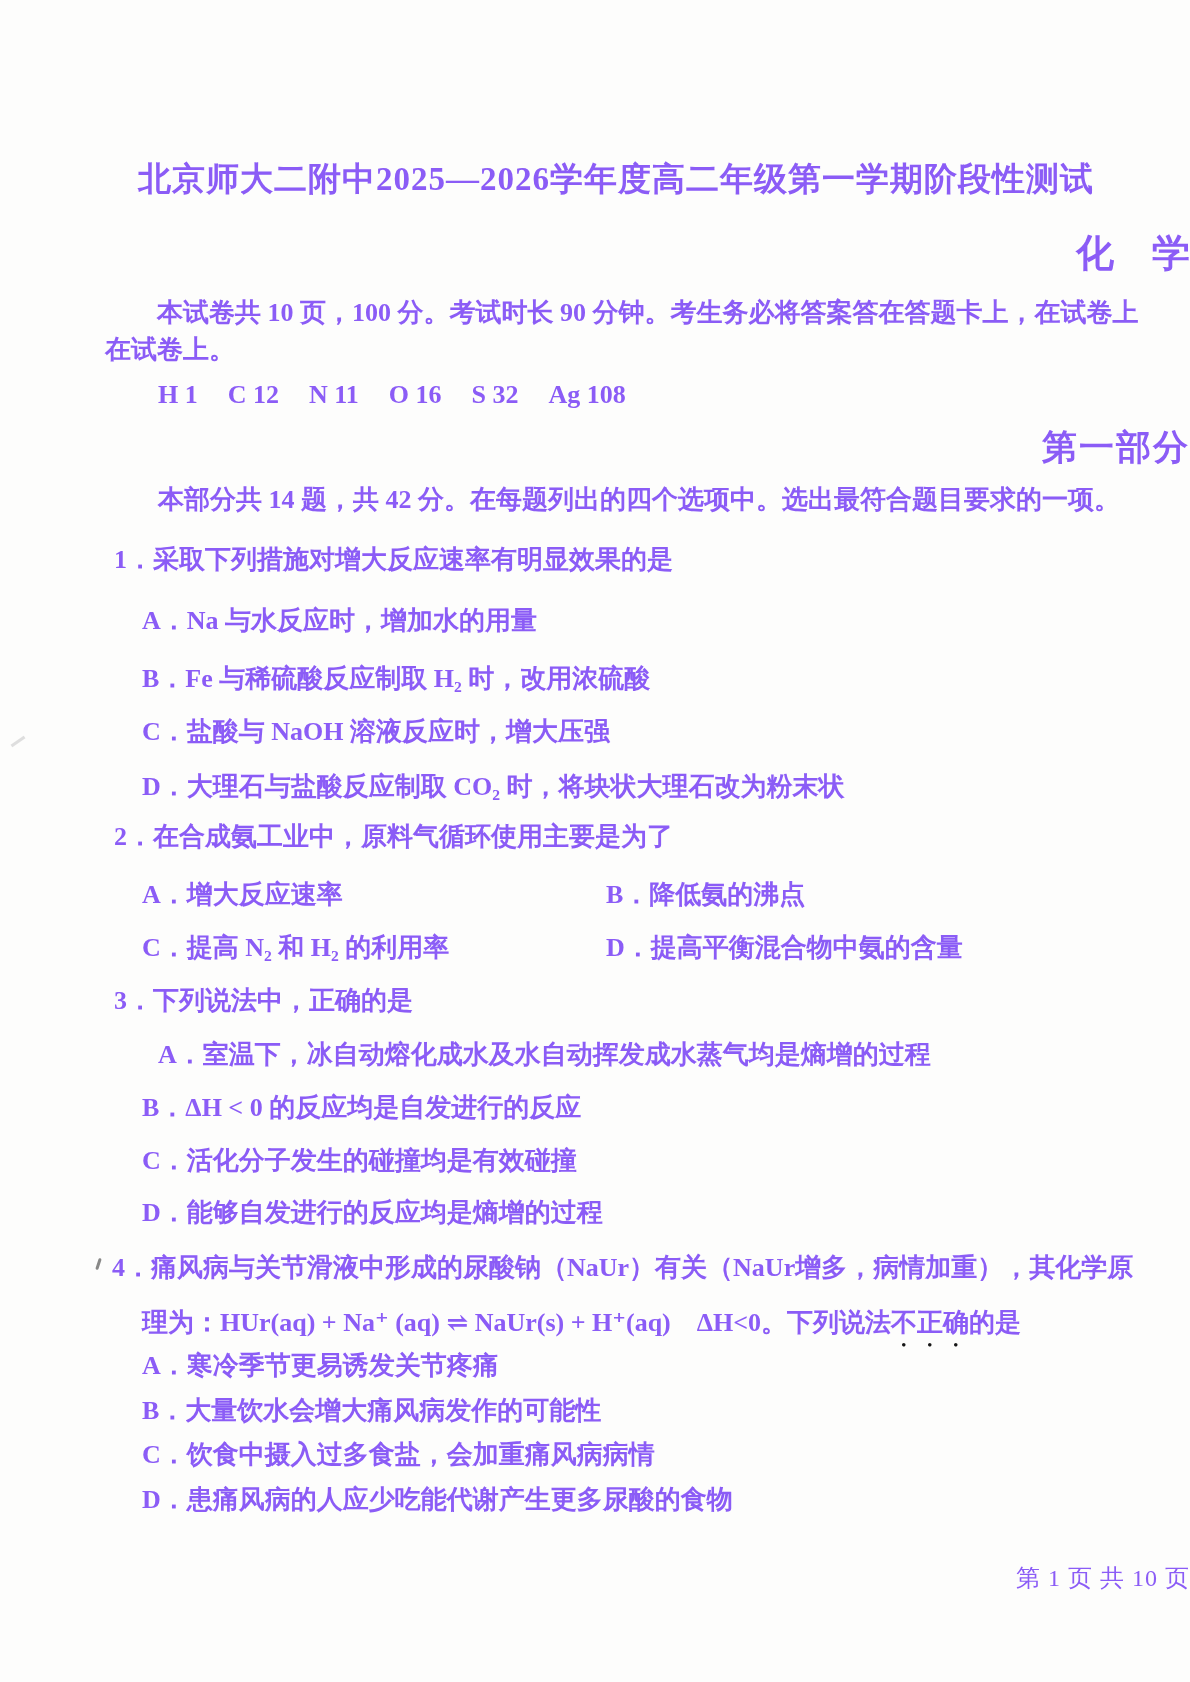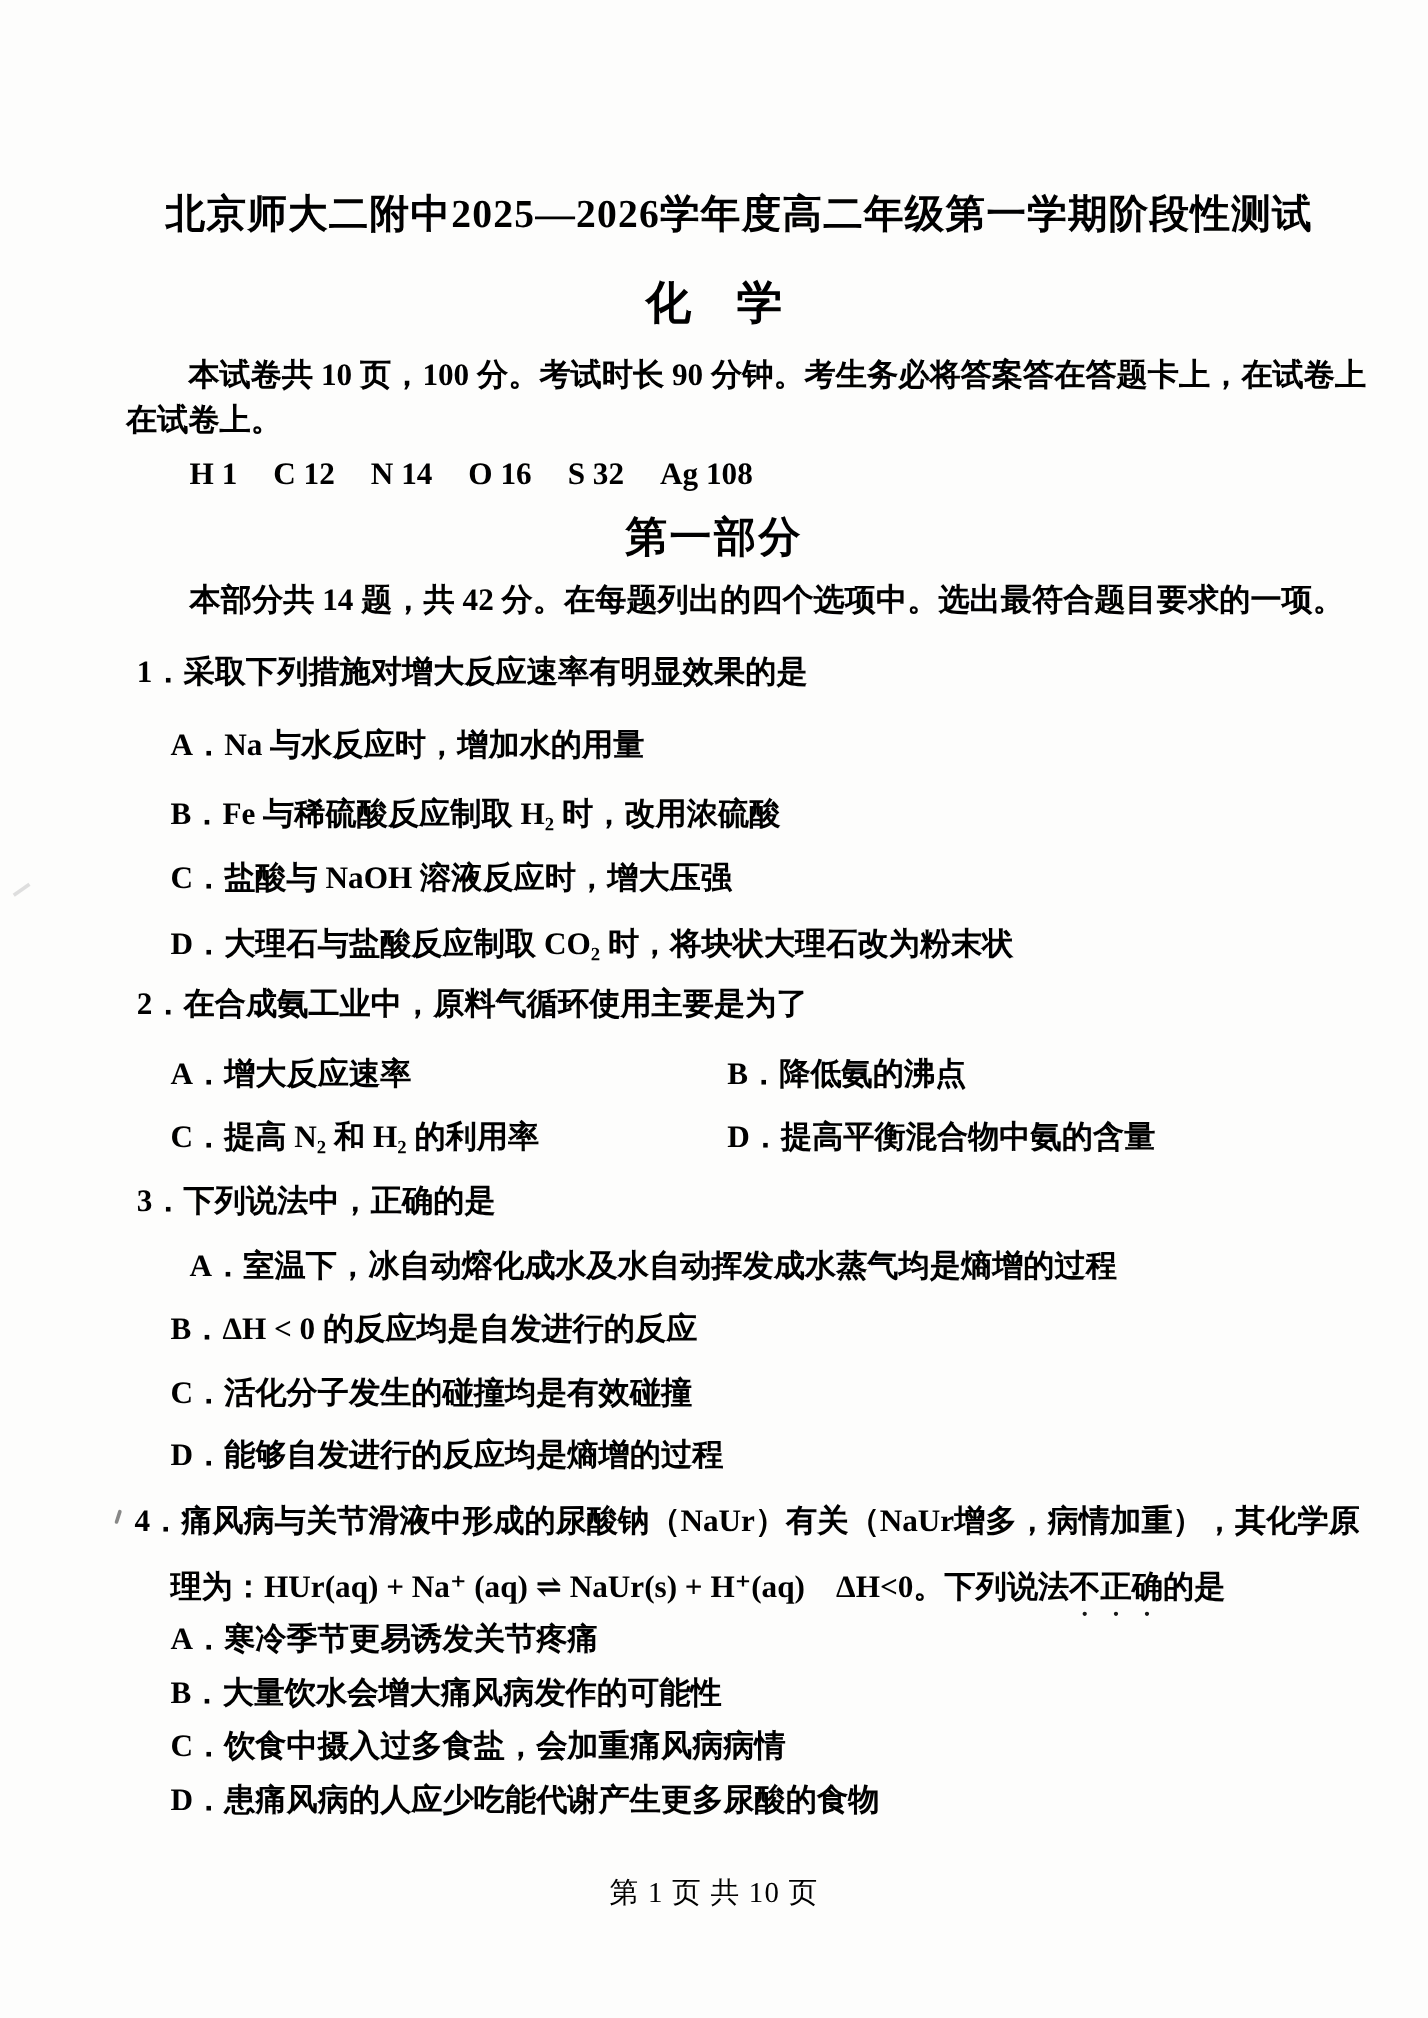--- a/index.html
+++ b/index.html
@@ -6,27 +6,27 @@
     margin: 0;
     padding: 0;
     background: #ffffff;
   }
   .page {
     position: relative;
     width: 1190px;
     height: 1682px;
     margin: 0 auto;
     background: #fdfdfc;
-    color: #000000;
+    color: #8b5cf6;
     font-family: "Liberation Serif", "DejaVu Serif", serif;
     font-weight: 600;
     overflow: hidden;
   }
   .abs { position: absolute; line-height: 1; white-space: nowrap; }
-  .center { left: 0; width: 1190px; text-align: center; }
+  .center { left: 0; width: 1190px; text-align: right; }
 
   .title    { font-size: 33px; font-weight: 700; letter-spacing: 1px; }
   .subject  { font-size: 38px; font-weight: 700; }
   .body-txt { font-size: 26px; }
   .sec-title{ font-size: 35px; font-weight: 700; letter-spacing: 2px; }
   .sec-desc { font-size: 26px; font-weight: 700; }
   .footer   { font-size: 24px; font-weight: 500; letter-spacing: 1px; }
 
   .atomic-row { display: flex; gap: 30px; }
   .qnum   { display: inline-block; }
@@ -62,21 +62,21 @@
 
   <div class="abs title" style="left:138px; top:163px;">北京师大二附中2025—2026学年度高二年级第一学期阶段性测试</div>
   <div class="abs subject center" style="top:234px;">化　学</div>
 
   <div class="abs body-txt" style="left:157px; top:300px;">本试卷共 10 页，100 分。考试时长 90 分钟。考生务必将答案答在答题卡上，在试卷上</div>
   <div class="abs body-txt" style="left:105px; top:337px;">在试卷上。</div>
 
   <div class="abs body-txt atomic-row" style="left:158px; top:382px;">
     <span>H 1</span>
     <span>C 12</span>
-    <span>N 14</span>
+    <span>N 11</span>
     <span>O 16</span>
     <span>S 32</span>
     <span>Ag 108</span>
   </div>
 
   <div class="abs sec-title center" style="top:430px;">第一部分</div>
   <div class="abs sec-desc" style="left:158px; top:487px;">本部分共 14 题，共 42 分。在每题列出的四个选项中。选出最符合题目要求的一项。</div>
 
   <div class="abs body-txt" style="left:114px; top:547px;">
     <span class="qnum">1．</span><span>采取下列措施对增大反应速率有明显效果的是</span>

